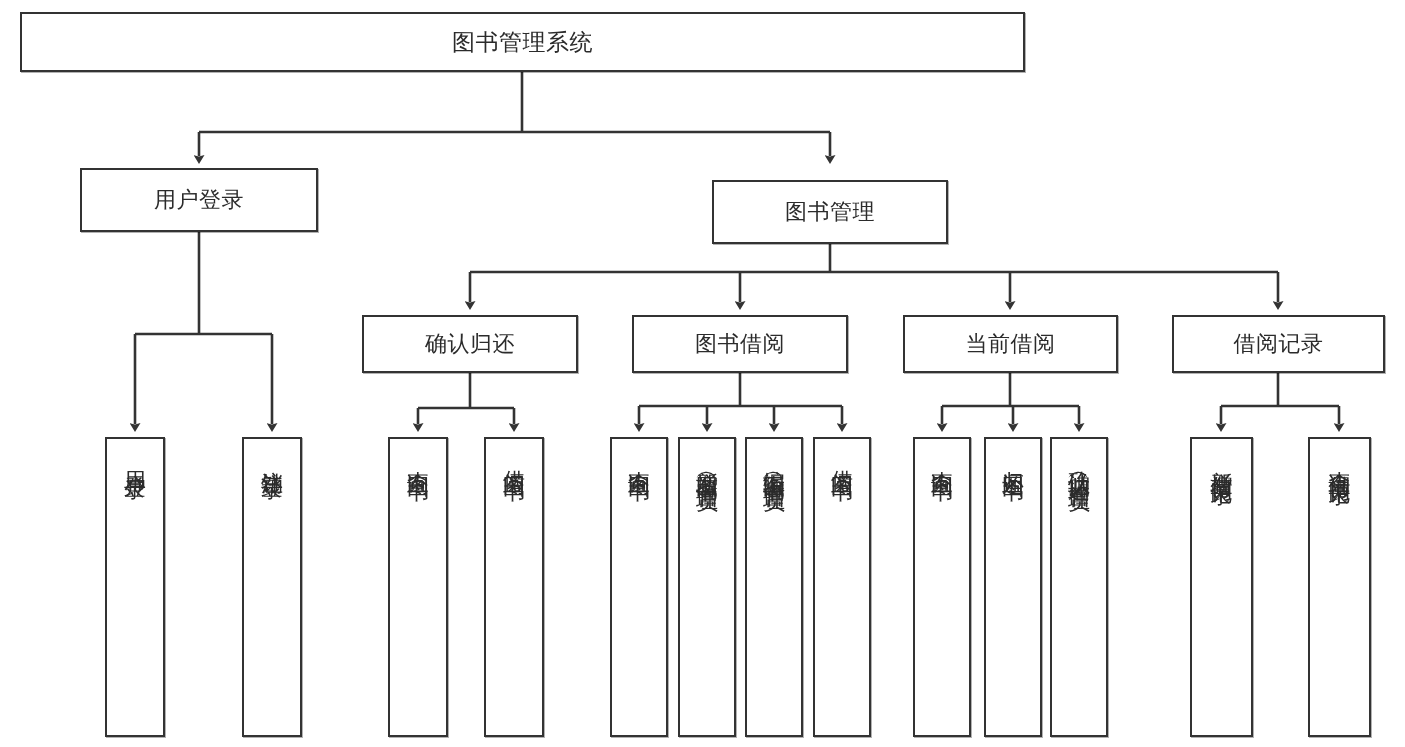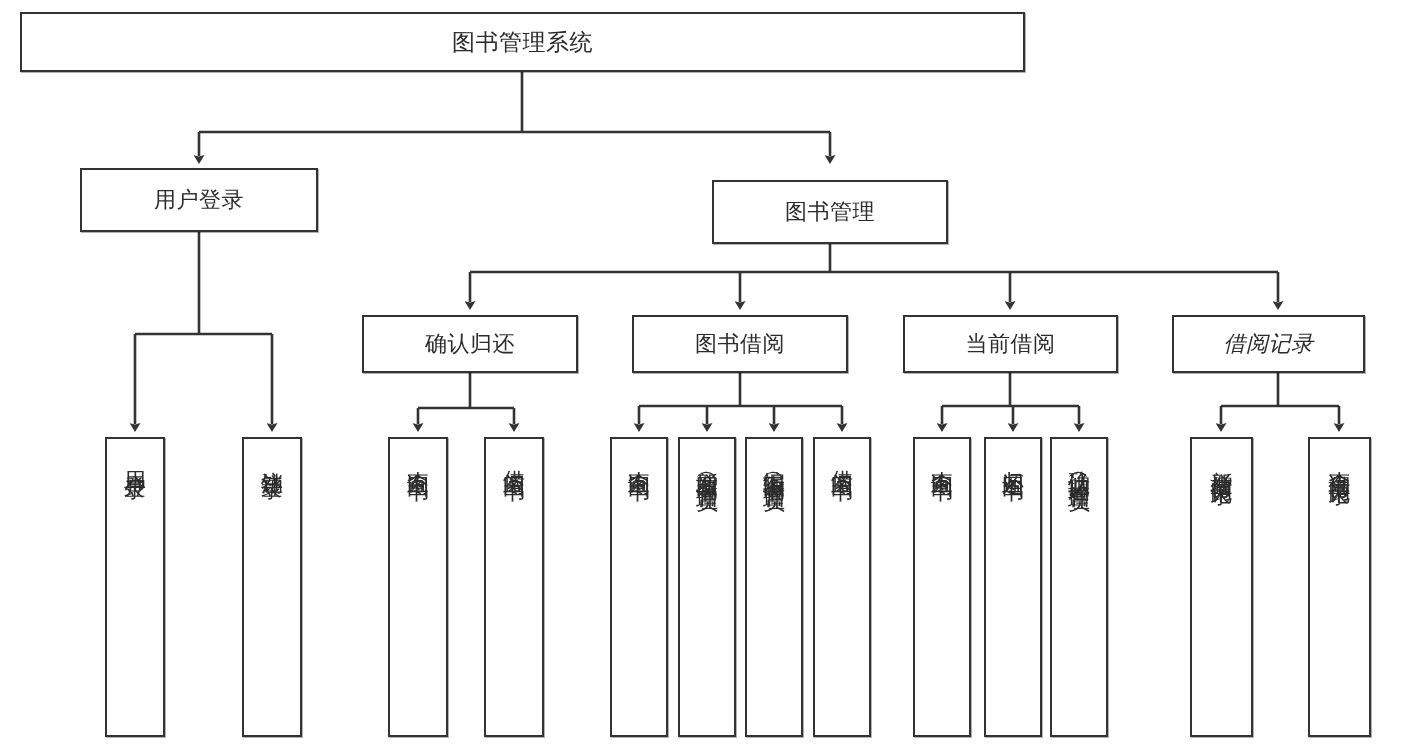--- a/index.html
+++ b/index.html
@@ -135,21 +135,21 @@
 
   <div class="node" style="left:362px; top:315px; width:216px; height:58px;">
     <span class="node-h">确认归还</span>
   </div>
   <div class="node" style="left:632px; top:315px; width:216px; height:58px;">
     <span class="node-h">图书借阅</span>
   </div>
   <div class="node" style="left:903px; top:315px; width:215px; height:58px;">
     <span class="node-h">当前借阅</span>
   </div>
-  <div class="node" style="left:1172px; top:315px; width:193px; height:58px;font-style:italic;">
+  <div class="node" style="left:1172px; top:315px; width:213px; height:58px;">
     <span class="node-h">借阅记录</span>
   </div>
 
   <div class="node leaf" style="left:105px; top:437px; width:60px; height:300px;">
     <span class="node-v">用户登录</span>
   </div>
   <div class="node leaf" style="left:242px; top:437px; width:60px; height:300px;">
     <span class="node-v">注销登录</span>
   </div>
 

